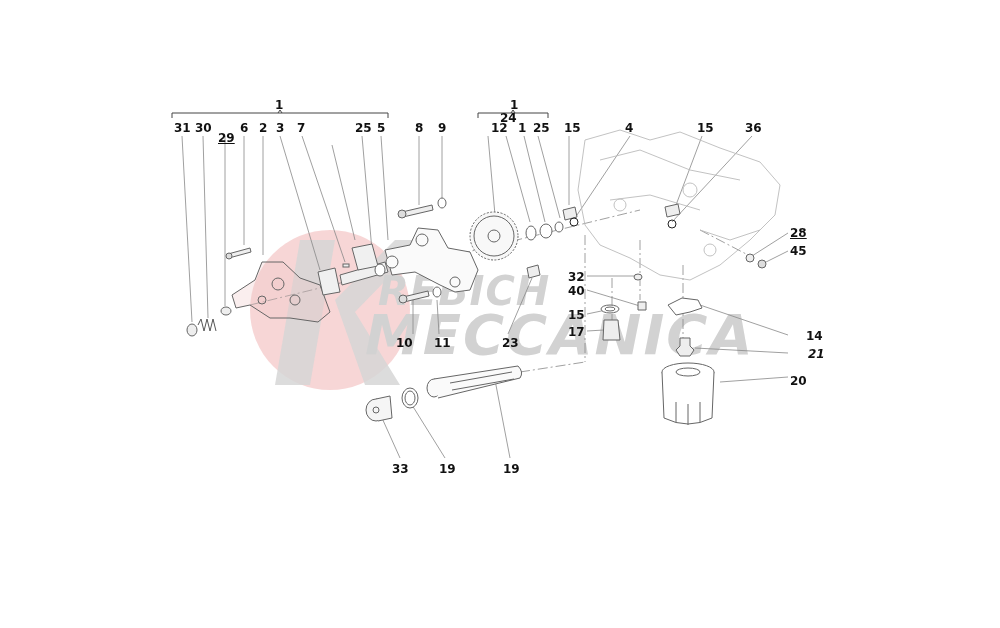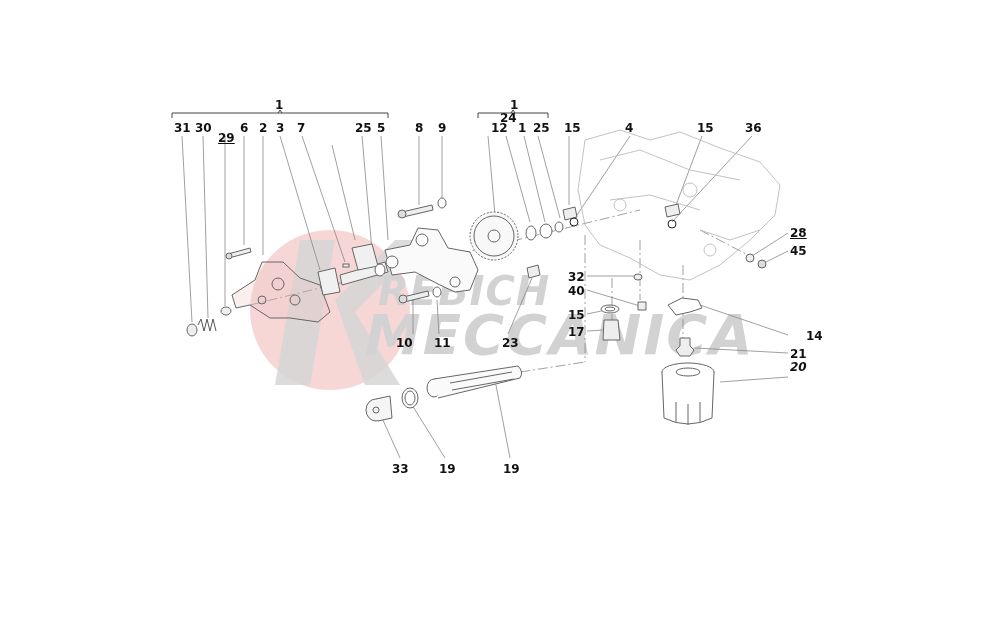--- a/index.html
+++ b/index.html
@@ -265,22 +265,22 @@
   <div class="callout" style="left:625px; top:121px;">4</div>
   <div class="callout" style="left:697px; top:121px;">15</div>
   <div class="callout" style="left:745px; top:121px;">36</div>
   <div class="callout" style="left:790px; top:226px;text-decoration:underline;">28</div>
   <div class="callout" style="left:790px; top:244px;">45</div>
   <div class="callout" style="left:568px; top:270px;">32</div>
   <div class="callout" style="left:568px; top:284px;">40</div>
   <div class="callout" style="left:568px; top:308px;">15</div>
   <div class="callout" style="left:568px; top:325px;">17</div>
   <div class="callout" style="left:790px; top:329px;margin-left:16px;">14</div>
-  <div class="callout" style="left:790px; top:347px;">21</div>
-  <div class="callout" style="left:790px; top:360px;font-style:italic;">20</div>
+  <div class="callout" style="left:808px; top:347px;font-style:italic;">21</div>
+  <div class="callout" style="left:790px; top:374px;">20</div>
   <div class="callout" style="left:396px; top:336px;">10</div>
   <div class="callout" style="left:434px; top:336px;text-align:center;">11</div>
   <div class="callout" style="left:502px; top:336px;">23</div>
   <div class="callout" style="left:392px; top:462px;text-align:right;">33</div>
   <div class="callout" style="left:439px; top:462px;">19</div>
   <div class="callout" style="left:503px; top:462px;">19</div>
 
 </div>
 
 </body></html>

